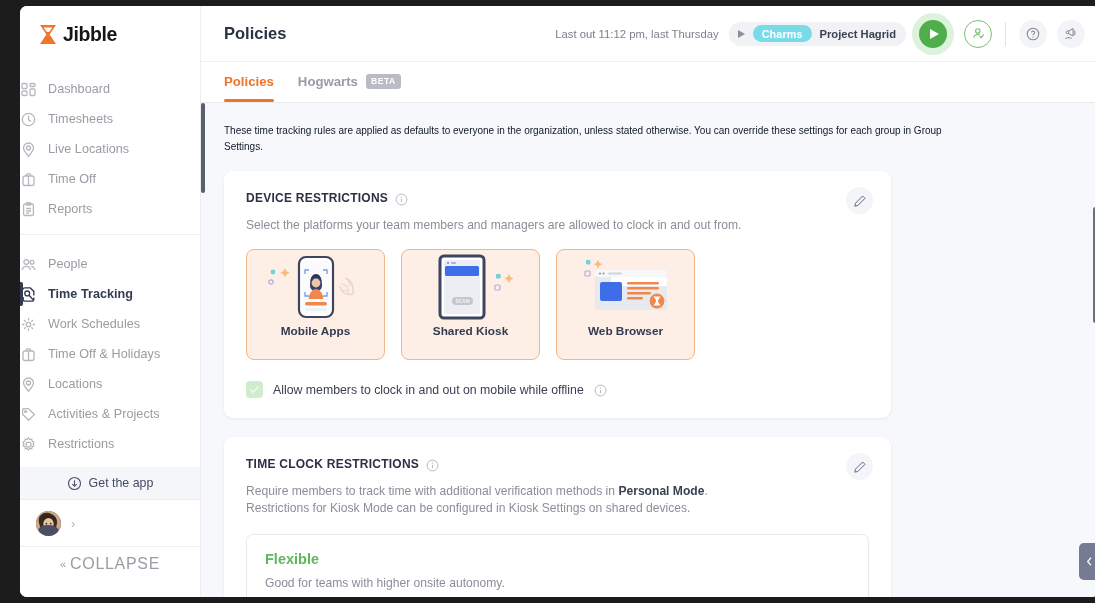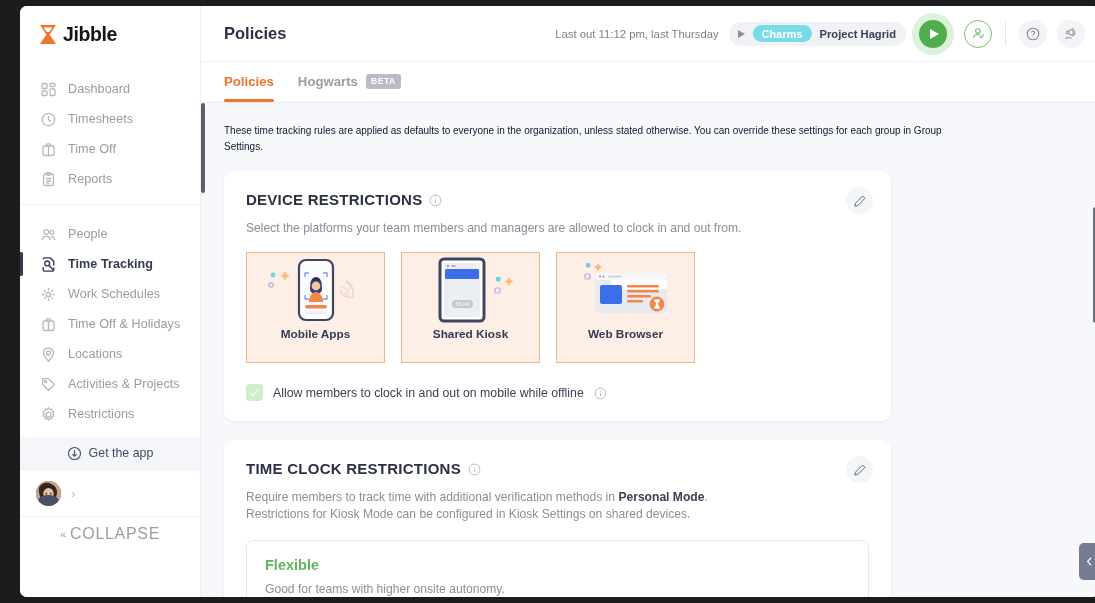--- a/index.html
+++ b/index.html
@@ -34,21 +34,21 @@
   .logo-text {
     font-size: 19.5px; font-weight: bold; color: #151515;
     letter-spacing: -0.4px;
   }
   .nav-group { padding-top: 12px; }
   .nav-group.second {
     border-top: 1px solid #eceef1; margin-top: 10px; padding-top: 14px;
   }
   .nav-item {
     display: flex; align-items: center; gap: 11px;
-    height: 30px; padding-left: 20px; cursor: pointer;
+    height: 30px; cursor: pointer;
     position: relative; margin-bottom: 0px;
   }
   .nav-item + .nav-item { margin-top: 0px; }
   .nav-label {
     font-size: 12.6px; color: #9a9ba3; letter-spacing: 0.05px;
   }
   .nav-item.active .nav-label { color: #343a52; font-weight: bold; }
   .nav-item.active::before {
     content: ""; position: absolute; left: 0; top: 3px;
     width: 3px; height: 24px; background: #343a52; border-radius: 0 2px 2px 0;
@@ -178,38 +178,38 @@
     max-width: 725px; margin-bottom: 16px;
   }
   .card {
     background: #ffffff; border-radius: 9px;
     box-shadow: 0 1px 3px rgba(30,35,60,0.07);
     padding: 20px 22px 20px 22px; margin-bottom: 19px;
     position: relative; width: 667px;
   }
   .card-head { display: flex; align-items: center; gap: 7px; }
   .card-title {
-    font-size: 15px; font-weight: bold; color: #2b3043; letter-spacing: 0.25px;
+    font-size: 12px; font-weight: bold; color: #2b3043; letter-spacing: 0.25px;
   }
   .info-ico { width: 13px; height: 13px; color: #b7b9c2; flex: 0 0 13px; }
   .edit-btn {
     position: absolute; right: 18px; top: 16px;
     width: 27px; height: 27px; border-radius: 50%; background: #f4f5f8;
     display: flex; align-items: center; justify-content: center;
     color: #5b6280; cursor: pointer;
   }
   .card-sub {
     font-size: 12.1px; color: #8b8d99; margin-top: 12px; line-height: 17px;
   }
   .card-sub b { color: #3a3f52; }
 
   .device-row { display: flex; gap: 16px; margin-top: 15px; }
   .device {
     width: 139px; height: 111px; border: 1.3px solid #f0b68c;
-    background: #fdefe5; border-radius: 0;
+    background: #fdefe5; border-radius: 8px;
     display: flex; flex-direction: column; align-items: center;
     justify-content: flex-start; cursor: pointer; overflow: hidden;
   }
   .device-art { height: 74px; display: flex; align-items: center; justify-content: center; }
   .device-label {
     font-size: 11.8px; font-weight: bold; color: #343a52;
   }
 
   .checkrow { display: flex; align-items: center; gap: 10px; margin-top: 21px; }
   .checkbox {
@@ -273,20 +273,29 @@
         <span class="nav-label">Dashboard</span>
       </div>
       <div class="nav-item">
         <span class="nav-ico">
           <svg viewBox="0 0 17 17" fill="none" stroke="currentColor" stroke-width="1.3">
             <circle cx="8.5" cy="8.5" r="6.2"></circle>
               <path d="M8.5 4.8v4l2.4 1.6"></path>
           </svg>
         </span>
         <span class="nav-label">Timesheets</span>
+      </div>
+      <div class="nav-item">
+        <span class="nav-ico">
+          <svg viewBox="0 0 17 17" fill="none" stroke="currentColor" stroke-width="1.3">
+            <path d="M8.5 15.2c3-3.4 5-5.8 5-8.2a5 5 0 10-10 0c0 2.4 2 4.8 5 8.2z"></path>
+              <circle cx="8.5" cy="7" r="2"></circle>
+          </svg>
+        </span>
+        <span class="nav-label">Live Locations</span>
       </div>
       <div class="nav-item">
         <span class="nav-ico">
           <svg viewBox="0 0 17 17" fill="none" stroke="currentColor" stroke-width="1.3">
             <rect x="3" y="5" width="11" height="9.5" rx="2"></rect>
               <path d="M6.4 5V3.8a1 1 0 011-1h2.2a1 1 0 011 1V5M8.5 5v9.5"></path>
           </svg>
         </span>
         <span class="nav-label">Time Off</span>
       </div>

